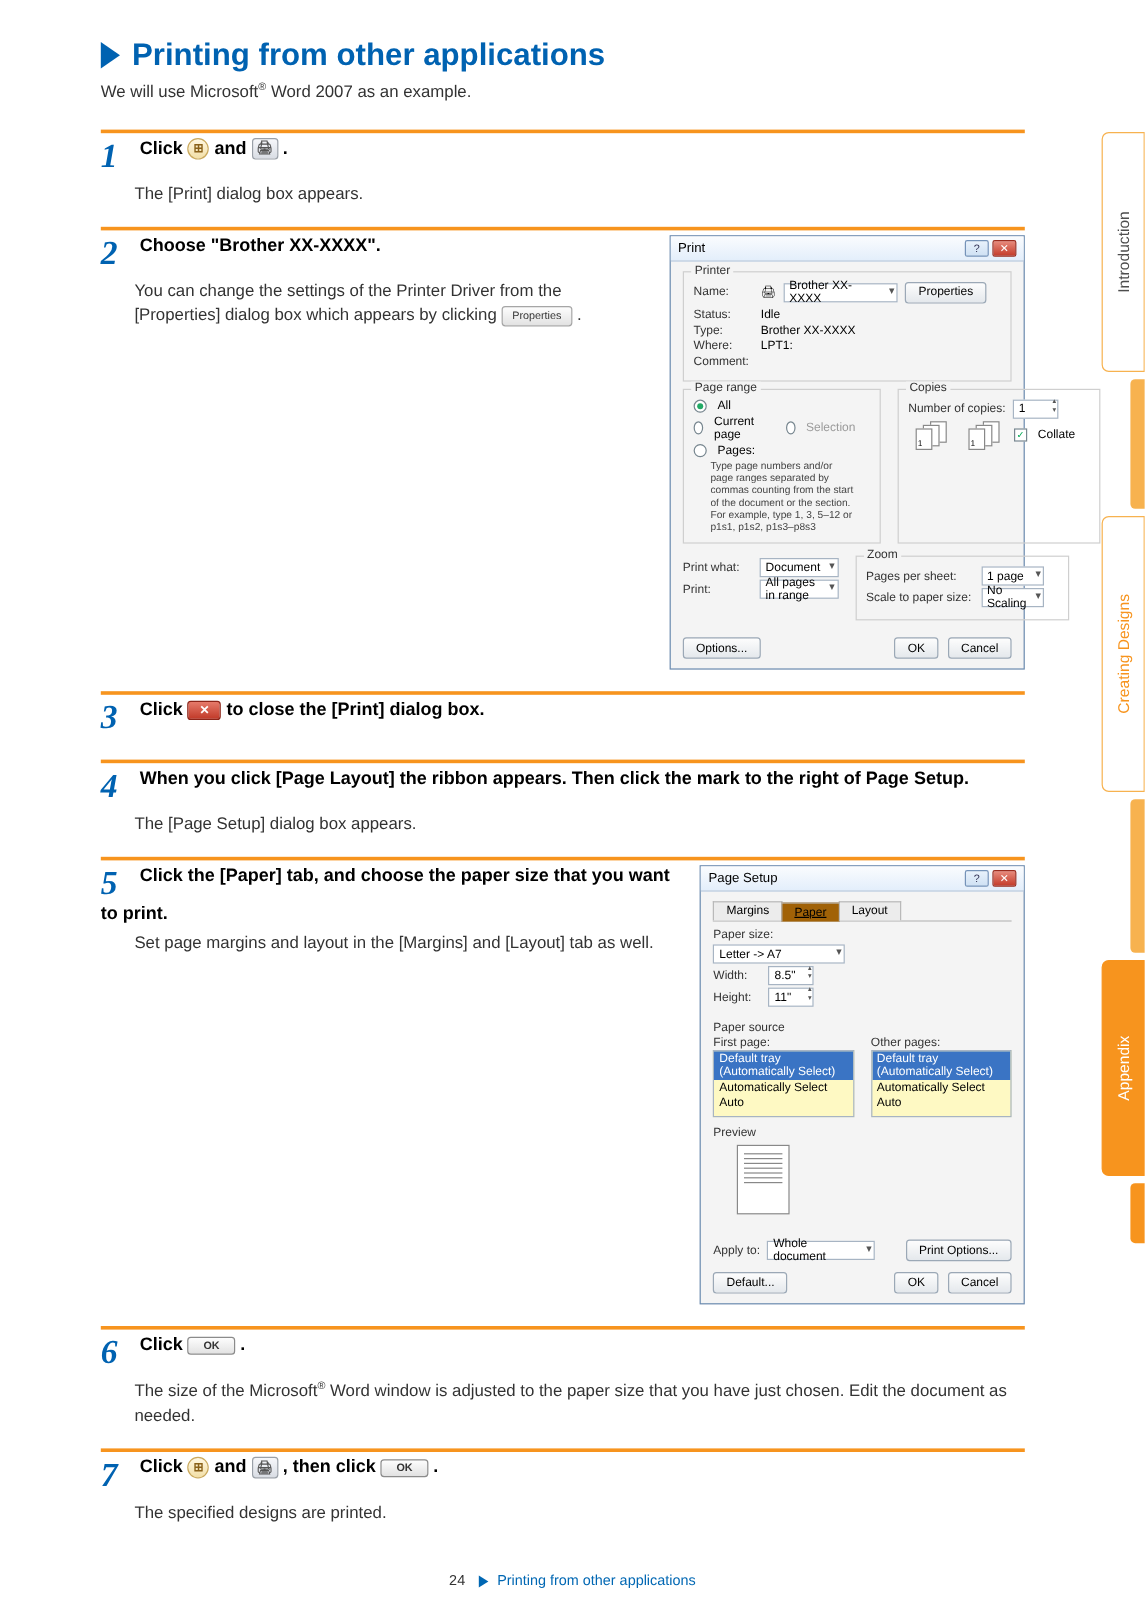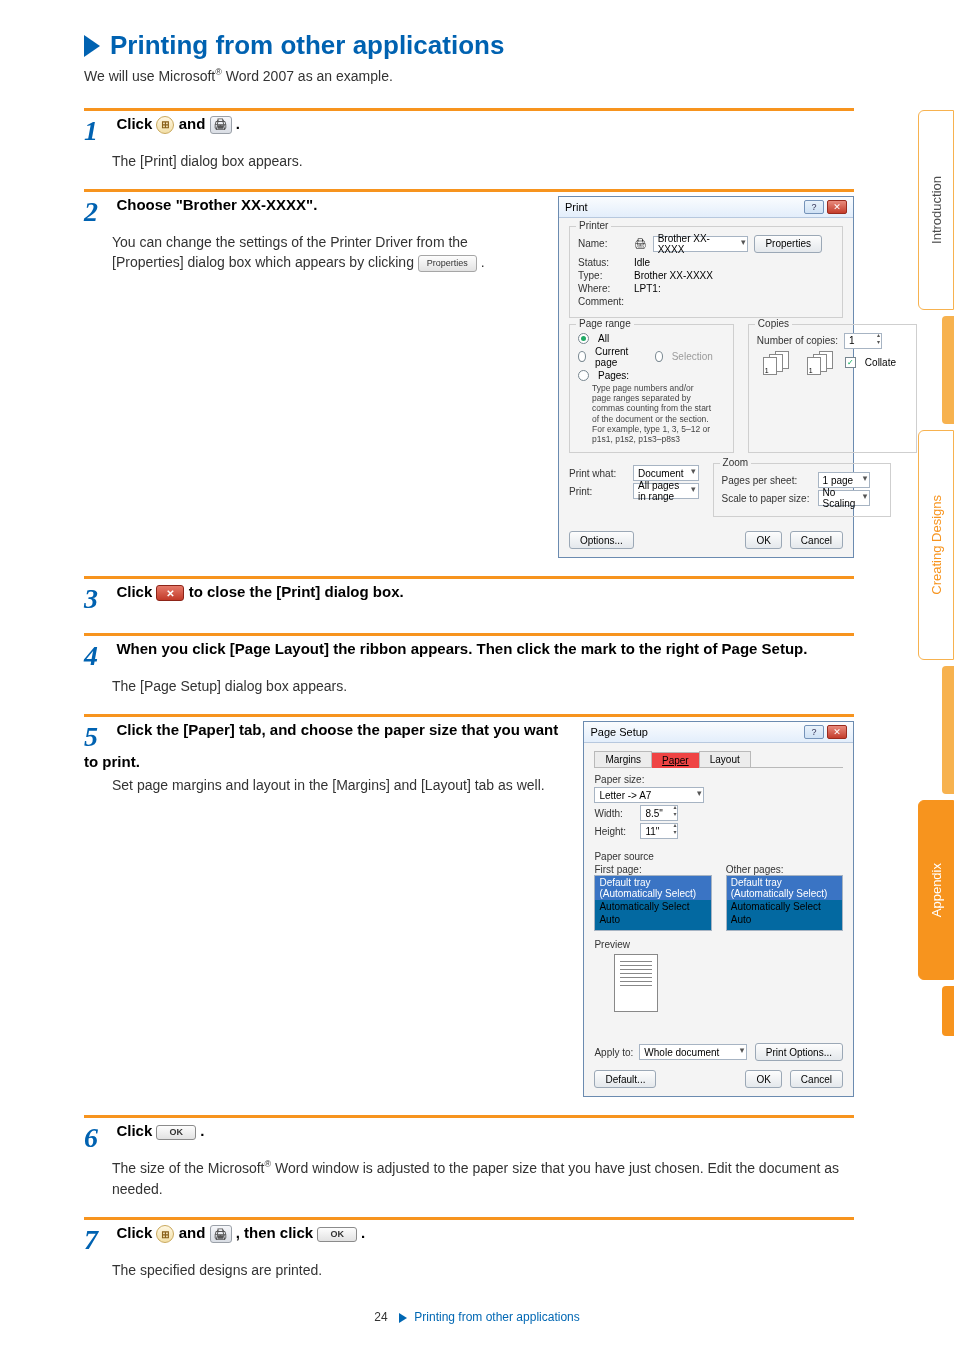--- a/index.html
+++ b/index.html
@@ -214,23 +214,23 @@
   .two-col { display: flex; gap: 14px; }
   .two-col > div { flex: 1; }
   .footer-row { display: flex; justify-content: space-between; align-items: center; margin-top: 8px; }
   .right-btns { display: flex; gap: 8px; }
 
   .print-dialog { width: 296px; }
   .pagesetup-dialog { width: 300px; }
 
   .tabstrip { display: flex; border-bottom: 1px solid #b9b9b9; margin-bottom: 6px; }
   .tabstrip .tabitem { padding: 2px 10px; border: 1px solid #b9b9b9; border-bottom: none; background: #ececec; font-size: 10px; margin-right: -1px; }
-  .tabstrip .tabitem.active { background: #ef4444; position: relative; top: 1px; text-decoration: underline; }
-
-  .listbox { border: 1px solid #a7b4c3; background: #0369a1; height: 56px; overflow: hidden; font-size: 10px; }
+  .tabstrip .tabitem.active { background: #a16207; position: relative; top: 1px; text-decoration: underline; }
+
+  .listbox { border: 1px solid #a7b4c3; background: #fef9c3; height: 56px; overflow: hidden; font-size: 10px; }
   .listbox .opt { padding: 1px 4px; }
   .listbox .opt.sel { background: #3a74c4; color: #fff; }
 
   .preview-box { border: 0; height: 70px; display: flex; align-items: flex-start; padding: 4px 0 0 20px; }
   .preview-page { width: 44px; height: 58px; border: 1px solid #888; background: #fff; padding: 6px 5px; display: flex; flex-direction: column; gap: 3px; }
   .preview-page .ln { height: 1px; background: #888; }
 
   .page-footer {
     position: absolute;
     bottom: 26px;
@@ -491,24 +491,24 @@
             <div class="preview-page">
               <div class="ln"></div>
                 <div class="ln"></div>
                 <div class="ln"></div>
                 <div class="ln"></div>
                 <div class="ln"></div>
                 <div class="ln"></div>
                 <div class="ln"></div>
             </div>
           </div>
-          <div class="row" style="margin-top:22px; justify-content:space-between;">
+          <div class="row" style="margin-top:12px; justify-content:space-between;">
             <div class="row">
               <span class="lbl">Apply to:</span>
-              <span class="selectbox" style="width:108px">Whole document</span>
+              <span class="selectbox" style="width:90px">Whole document</span>
             </div>
             <span class="btn">Print Options...</span>
           </div>
           <div class="footer-row">
             <span class="btn">Default...</span>
             <div class="right-btns">
               <span class="btn">OK</span>
               <span class="btn">Cancel</span>
             </div>
           </div>

